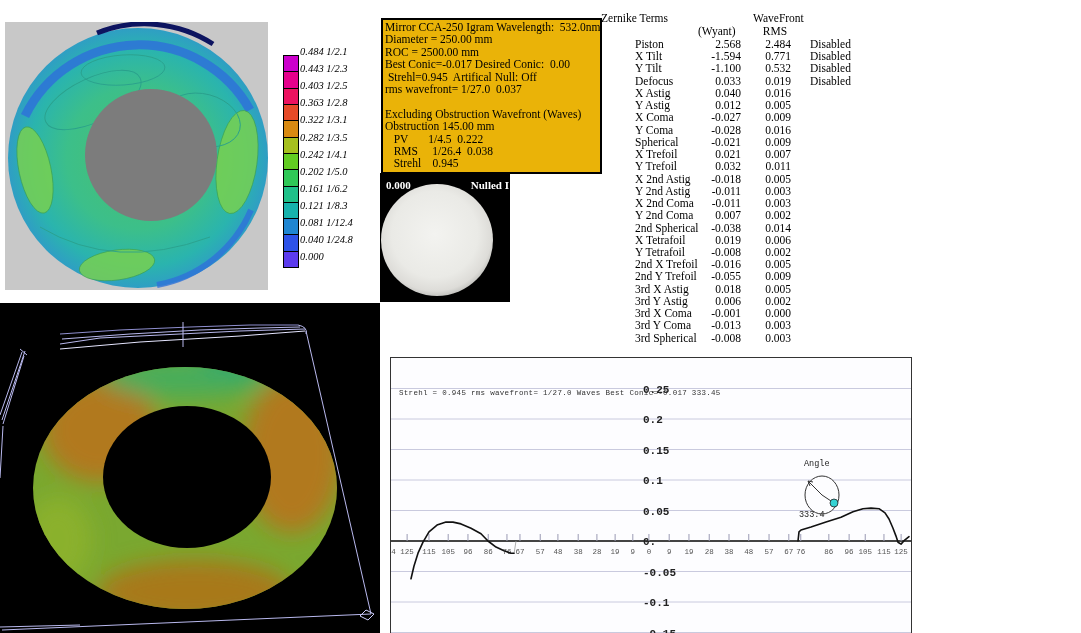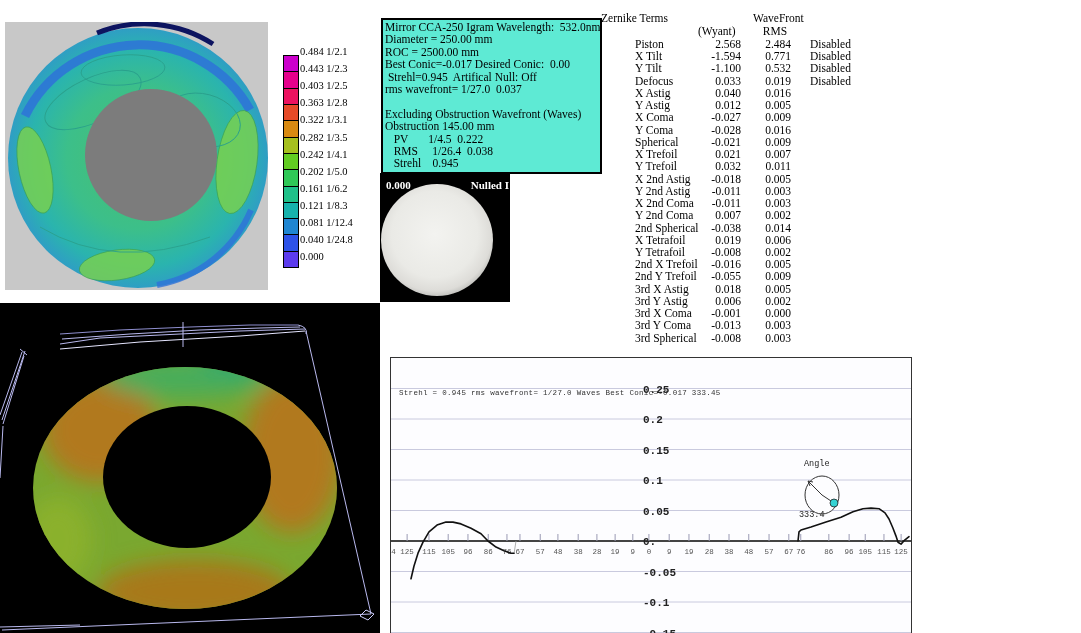--- a/index.html
+++ b/index.html
@@ -11,23 +11,23 @@
 
   #title-bar{left:7px;top:3px;font-size:13.5px;white-space:pre;}
 
   #map-panel{left:5px;top:22px;width:263px;height:268px;background:#c8c8c8;}
 
   #legend-bar{left:283px;top:55px;width:14px;height:211px;border:1px solid #000;
               display:flex;flex-direction:column;}
   #legend-bar .seg{flex:1;border-bottom:1px solid #000;}
   #legend-bar .seg:last-child{border-bottom:none;}
   #legend-labels{left:300px;top:46px;width:80px;height:225px;}
-  .legend-label{position:absolute;left:0;height:12px;font-size:10.5px;white-space:nowrap;}
-
-  #info-box{left:381px;top:18px;width:213px;height:150px;border:2px solid #000;background:#5eead4;
+  .legend-label{position:absolute;left:0;height:12px;font-size:10.5px;white-space:nowrap;font-style:italic;}
+
+  #info-box{left:381px;top:18px;width:213px;height:150px;border:2px solid #000;background:#eab308;
             padding:1px 2px;font-size:11.5px;line-height:12.4px;}
   #info-box div{white-space:pre;}
 
   #nulled-panel{left:380px;top:173px;width:130px;height:129px;background:#000;overflow:hidden;}
 
   #zernike{left:601px;top:10px;width:300px;height:345px;font-size:11.5px;}
   .zh{position:absolute;white-space:nowrap;}
   #z-rows{position:absolute;left:0;top:28px;width:300px;}
   .z-row{position:relative;height:12.24px;}
   .z-row span{position:absolute;white-space:nowrap;}

